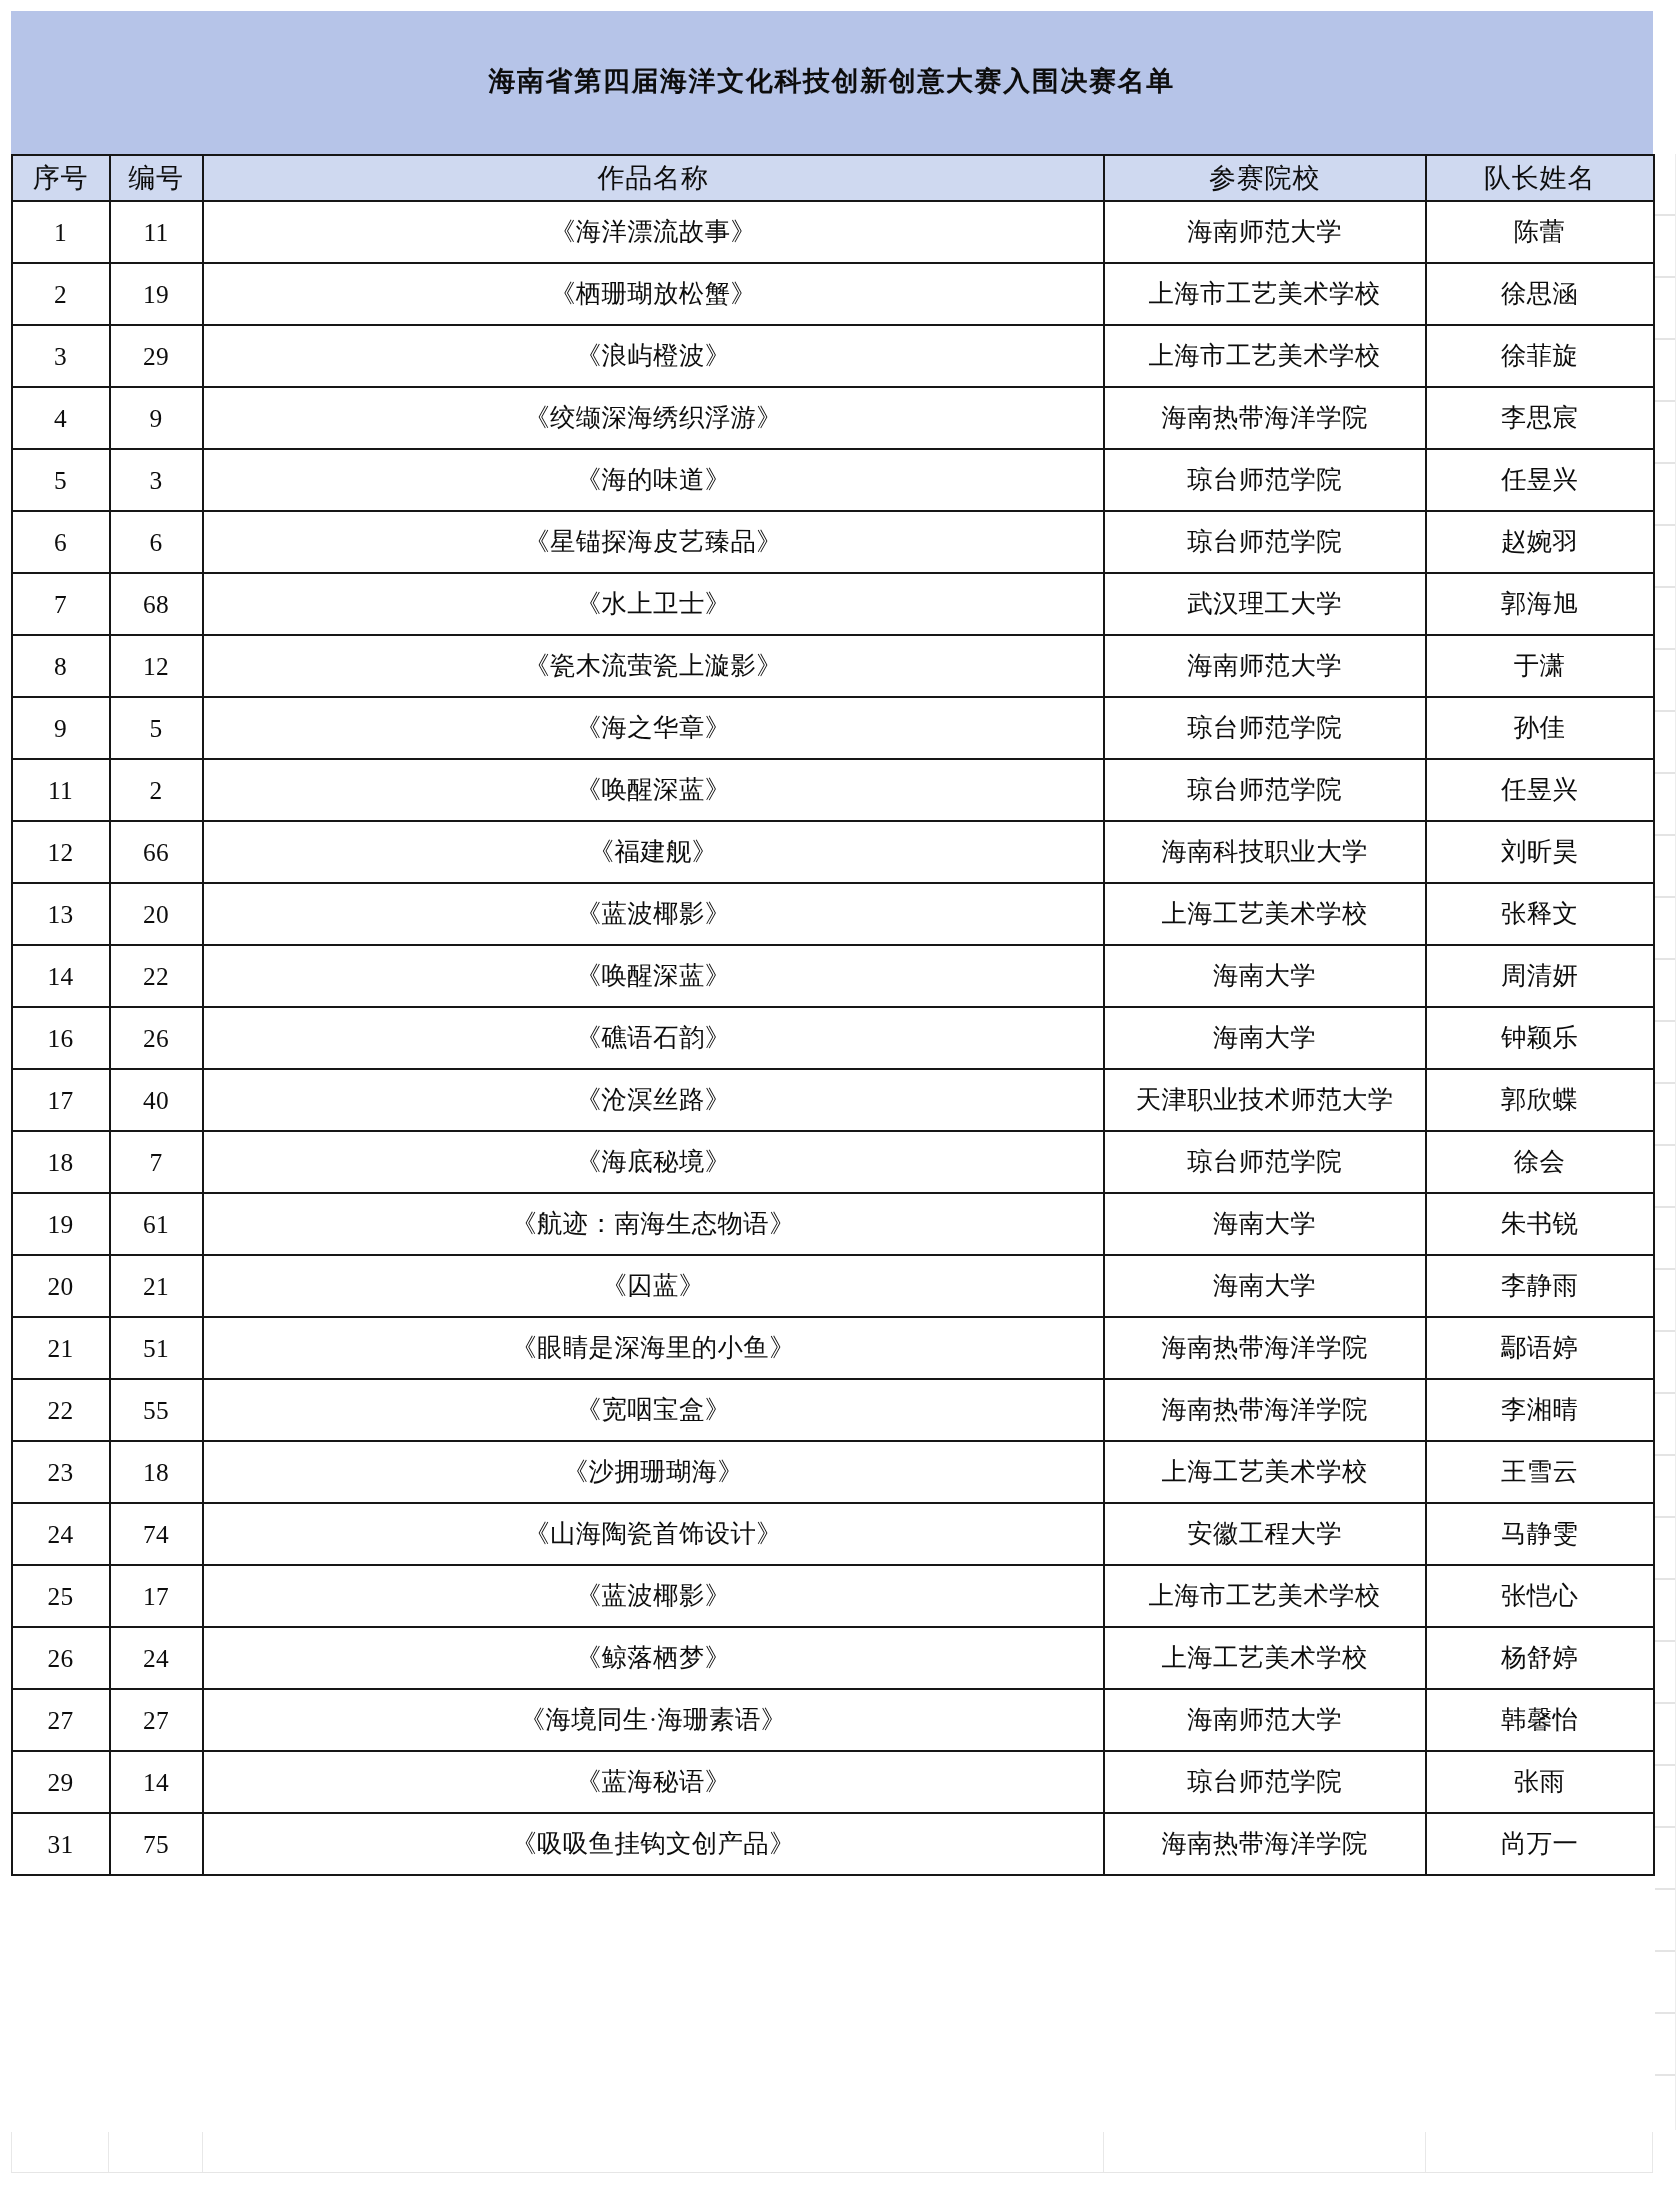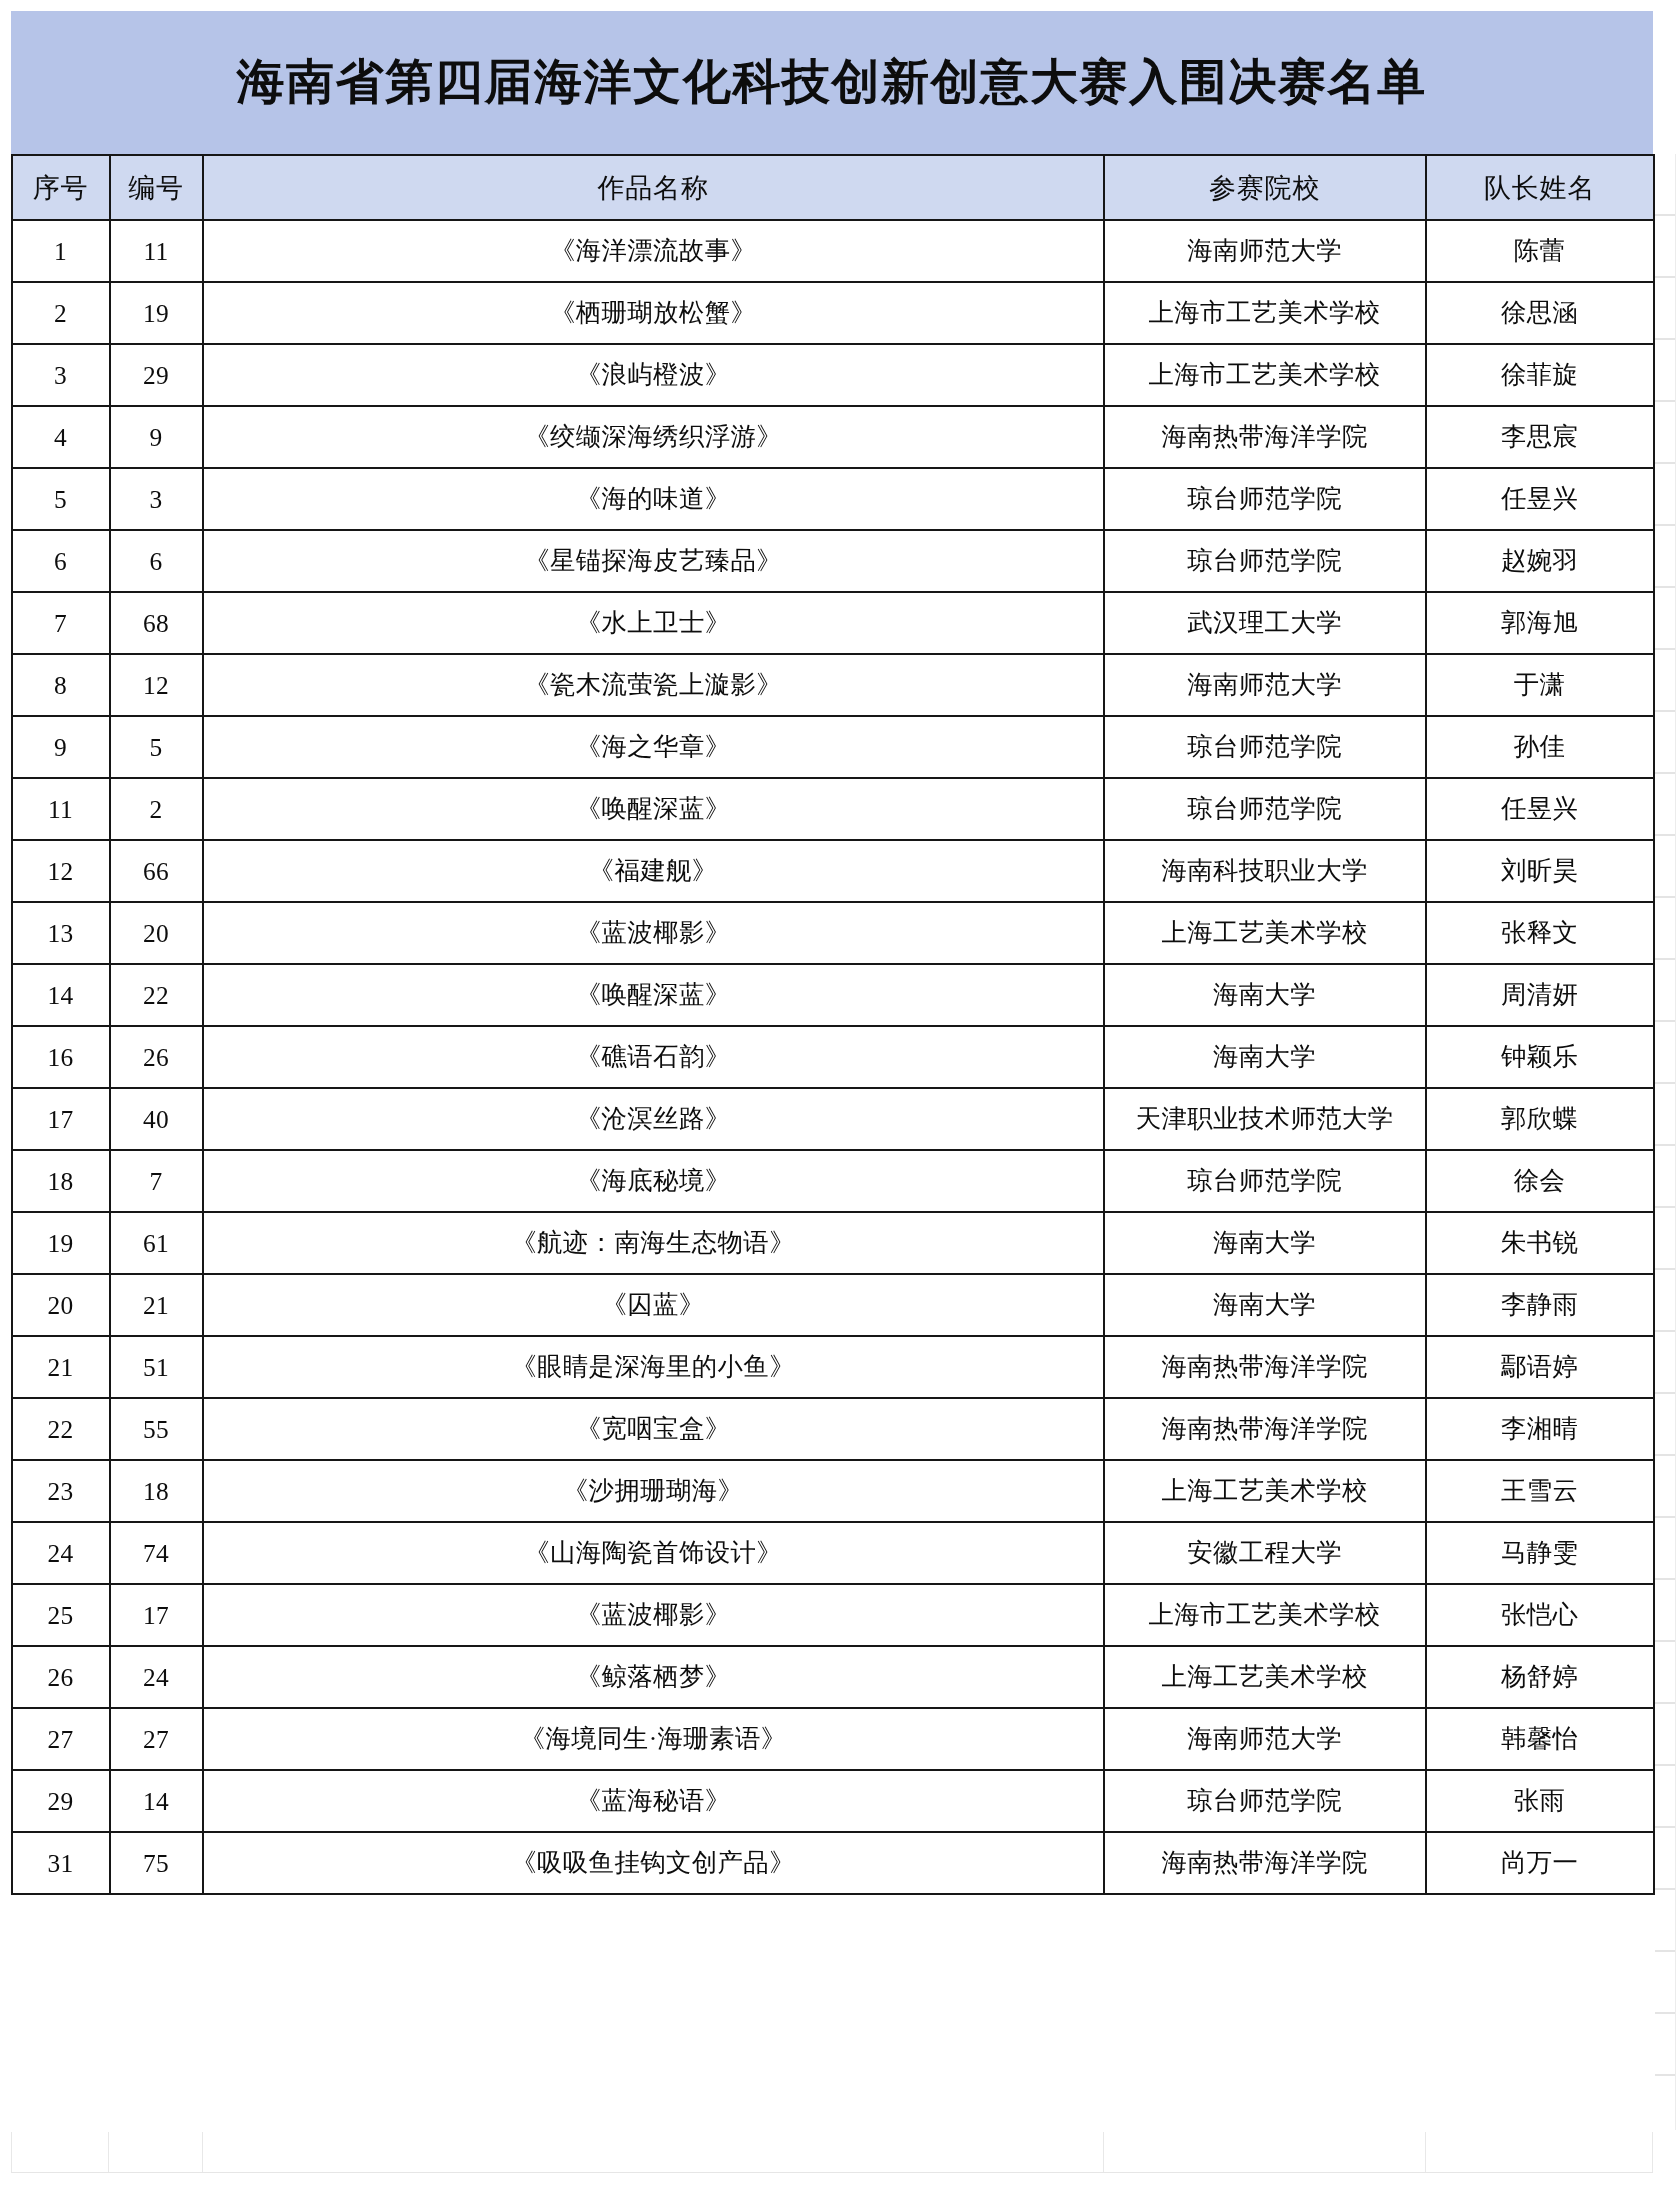--- a/index.html
+++ b/index.html
@@ -16,34 +16,34 @@
     font-family:"Liberation Serif","DejaVu Serif",serif;
     color:var(--ink);
   }
   .banner{
     position:absolute;left:10.6px;top:10.6px;width:1642px;height:143px;
     background:var(--banner);
     display:flex;flex-direction:column;justify-content:center;align-items:center;
     gap:11.5px;
   }
   .banner .t-line{
-    font-size:48px;font-weight:bold;letter-spacing:1.6px;line-height:1.1;
+    font-size:27px;font-weight:bold;letter-spacing:1.6px;line-height:1.1;
     text-align:right;white-space:nowrap;
   }
   table.roster{
     position:absolute;left:10.6px;top:154px;width:1642px;
     border-collapse:collapse;table-layout:fixed;
     background:#ffffff;
   }
   table.roster,
   table.roster th,
   table.roster td{
     border:2.5px solid var(--border);
   }
-  table.roster thead tr{height:65px;}
+  table.roster thead tr{height:46px;}
   table.roster th{
     background:var(--header-bg);
     font-size:27px;font-weight:normal;text-align:center;vertical-align:middle;
     letter-spacing:0.8px;
   }
   table.roster tbody tr{height:62px;}
   table.roster td{
     font-size:25.4px;text-align:center;vertical-align:middle;
     background:#ffffff;letter-spacing:0.4px;
   }

